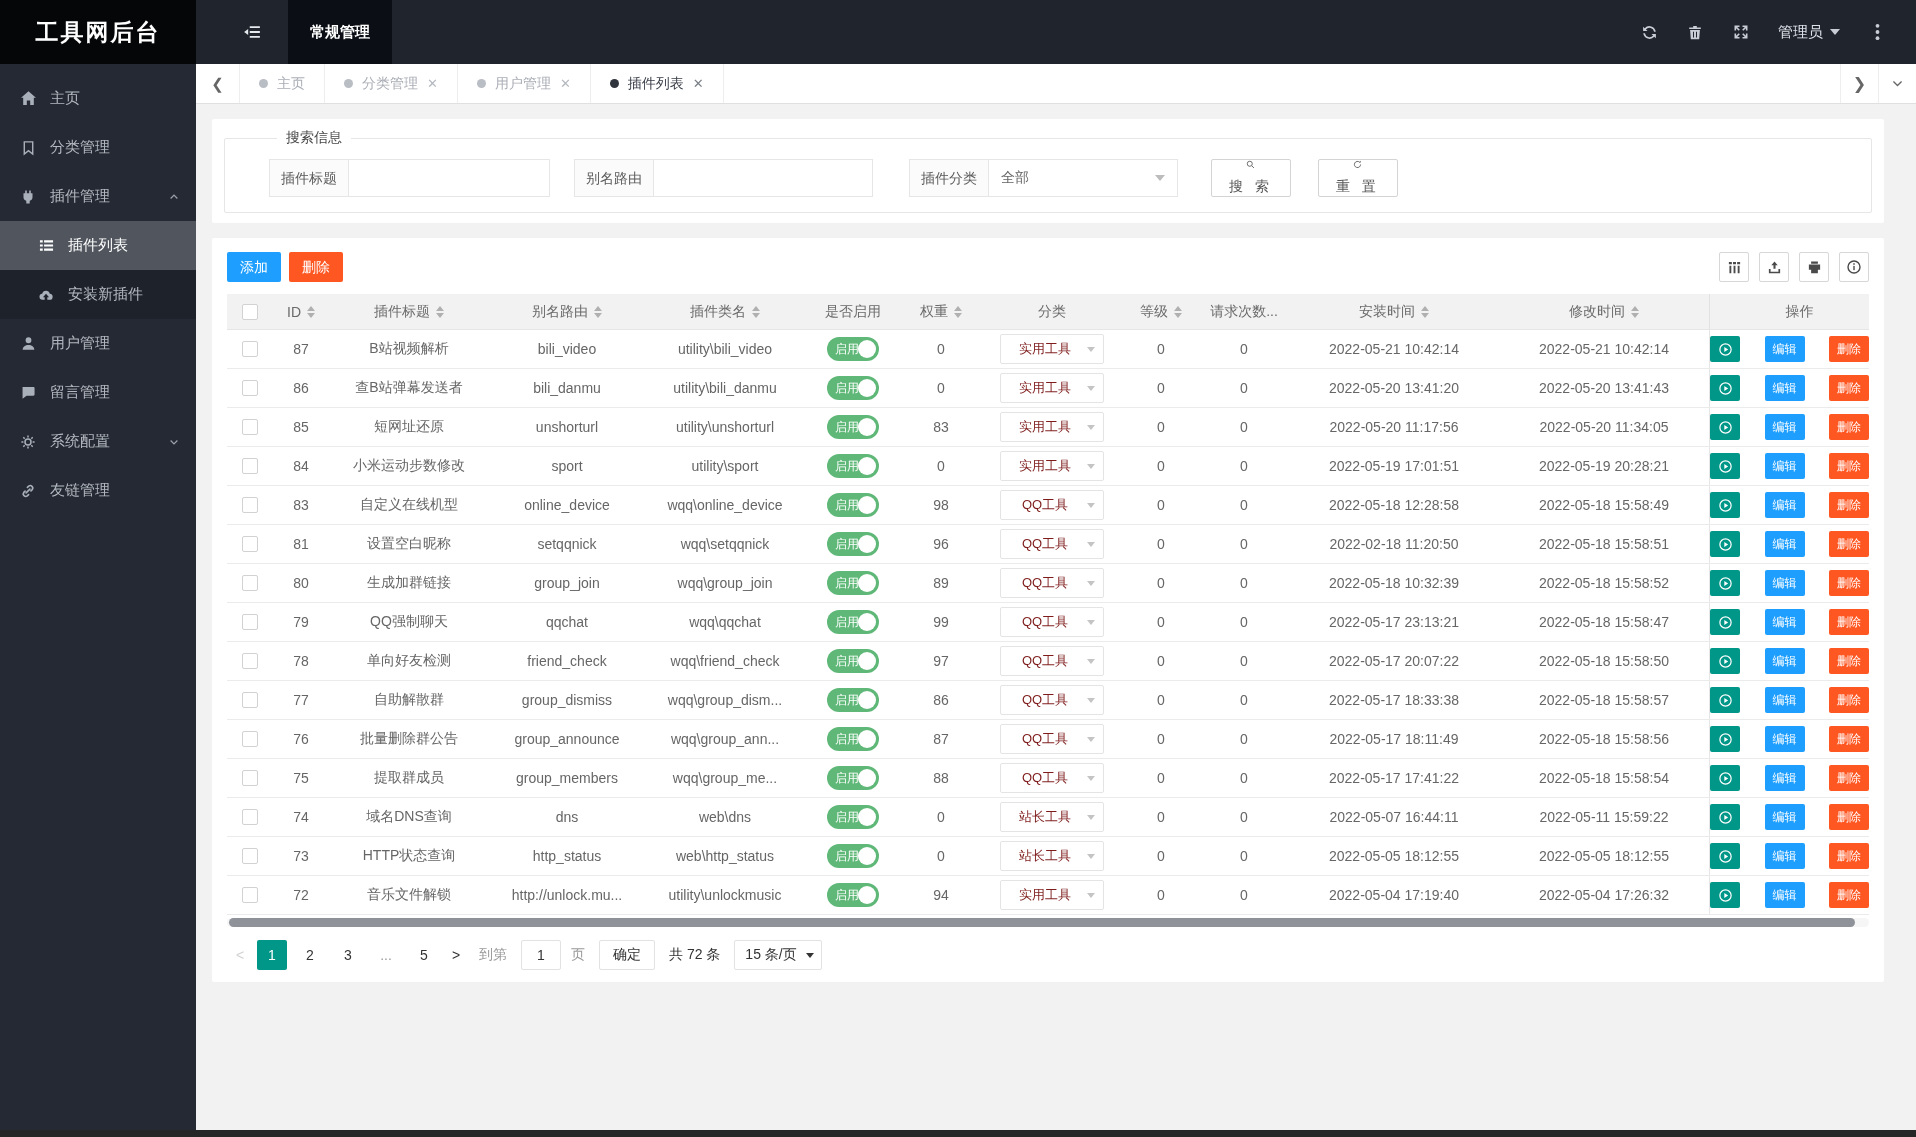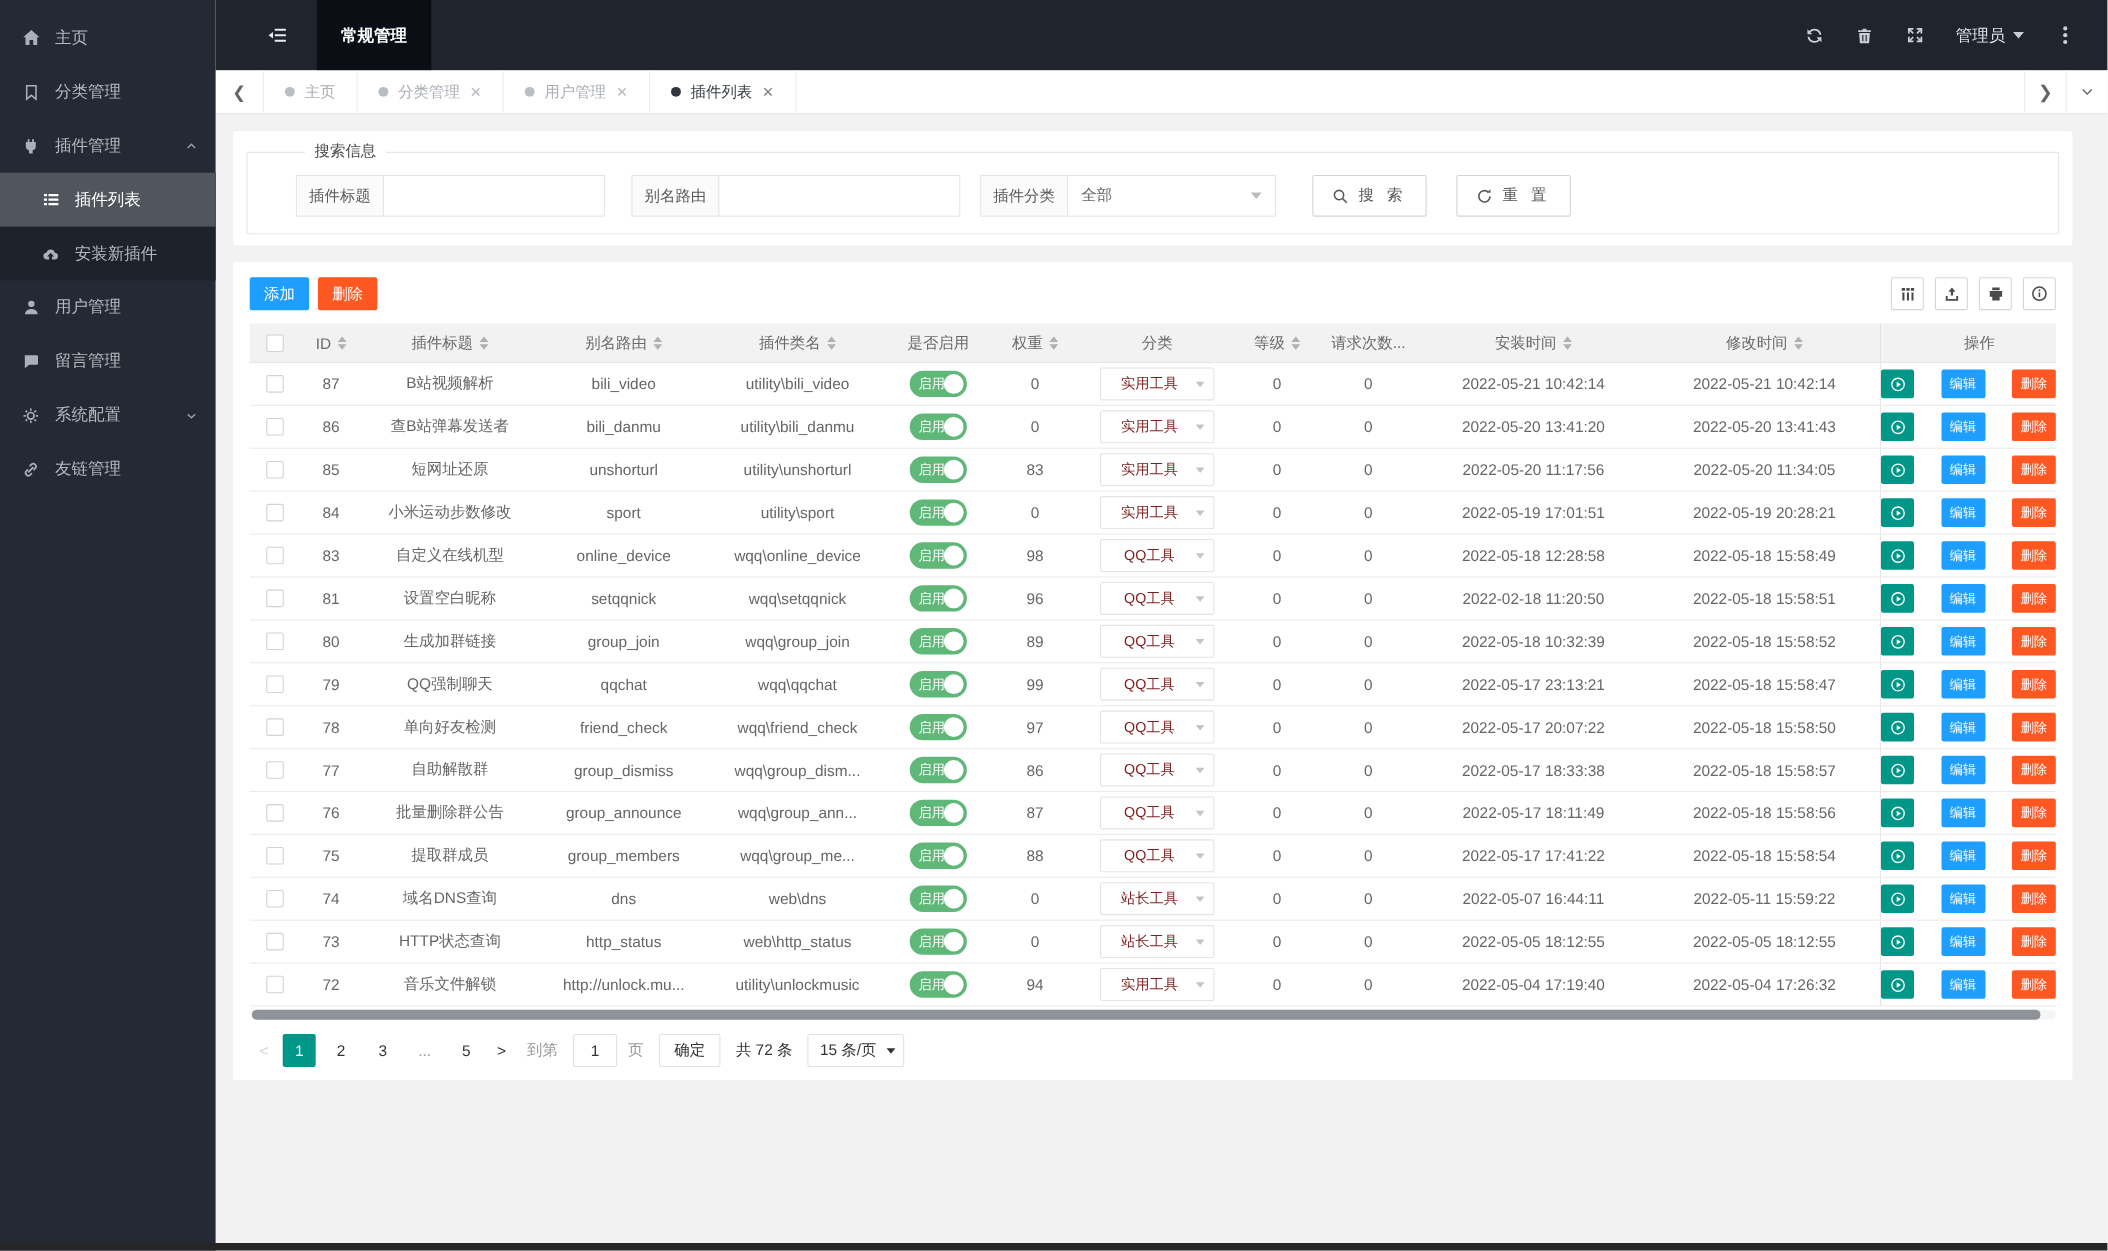--- a/index.html
+++ b/index.html
@@ -46,21 +46,21 @@
   
   .search-card { height:104px; padding:10px 12px; }
   fieldset { border:1px solid #e6e6e6; border-radius:2px; height:100%; padding:0 0 0 44px; position:relative; }
   legend { font-size:14px; color:#484848; padding:0 9px; margin-left:8px; }
   .search-row { display:flex; align-items:center; height:62px; }
   .fi { display:flex; align-items:center; }
   .fi-label { height:38px; line-height:36px; border:1px solid #e6e6e6; background:#fbfbfb; padding:0 11px; font-size:14px; color:#5a5a5a; white-space:nowrap; }
   .fi-input { height:38px; width:202px; border:1px solid #e6e6e6; margin-left:-1px; background:#fff; outline:none; font-size:14px; padding:0 10px; color:#333; }
   .fi-select { height:38px; width:190px; border:1px solid #e6e6e6; margin-left:-1px; display:flex; align-items:center; padding:0 12px; font-size:14px; color:#666; position:relative; cursor:pointer; }
   .fi-select .caret-g { position:absolute; right:12px; width:0; height:0; border-left:5px solid transparent; border-right:5px solid transparent; border-top:6px solid #bcbcbc; }
-  .btn-plain { height:38px; padding:0 17px; border:1px solid #d4d4d4; background:#fff; color:#565656; font-size:14px; display:flex; align-items:center; gap:9px; border-radius:2px; cursor:pointer; letter-spacing:4px; }
+  .btn-plain { height:38px; padding:0 17px; border:1px solid #d4d4d4; background:#fff; color:#565656; font-size:14px; display:flex; align-items:center; gap:9px; border-radius:2px; cursor:pointer; letter-spacing:4px;flex-direction:column; }
 
   
   .table-card { padding:14px 15px 12px; }
   .toolbar { display:flex; align-items:center; }
   .btn-sm { height:30px; line-height:30px; padding:0 13px; border-radius:2px; color:#fff; font-size:14px; border:none; cursor:pointer; }
   .btn-add { background:#1E9FFF; margin-right:8px; }
   .btn-del { background:#FF5722; }
   .tool-ics { margin-left:auto; display:flex; gap:10px; }
   .tool-ic { width:30px; height:30px; border:1px solid #d7d7d7; border-radius:2px; display:flex; align-items:center; justify-content:center; color:#4a4a4a; background:#fff; cursor:pointer; }
 
@@ -105,20 +105,21 @@
   .pg-total { margin-right:14px; }
   .pg-size { height:30px; border:1px solid #e2e2e2; border-radius:2px; display:inline-flex; align-items:center; padding:0 24px 0 10px; position:relative; cursor:pointer; }
   .pg-size .caret-b { position:absolute; right:7px; width:0; height:0; border-left:4px solid transparent; border-right:4px solid transparent; border-top:5px solid #333; }
 
   .bottom-strip { position:absolute; left:0; right:0; bottom:0; height:7px; background:#262626; z-index:9; }
 </style>
 </head>
 <body>
 
 <div class="sidebar">
+  <div class="logo">工具网后台</div>
   <div class="menu">
     <div class="menu-item">
       <span class="mi">
           <svg width="17" height="17" viewBox="0 0 16 16" fill="currentColor">
             <path d="M8 1.2 15 7.4h-2v6.6H9.6V9.8H6.4V14H3V7.4H1z"></path>
           </svg>
         </span>
       <span>主页</span>
     </div>
     <div class="menu-item">
@@ -278,21 +279,21 @@
       <legend>搜索信息</legend>
       <div class="search-row">
         <div class="fi">
           <span class="fi-label">插件标题</span>
           <input class="fi-input" value="" style="">
         </div>
         <div class="fi" style="margin-left:24px">
           <span class="fi-label">别名路由</span>
           <input class="fi-input" style="width: 220px;" value="">
         </div>
-        <div class="fi" style="margin-left:18px">
+        <div class="fi" style="margin-left:36px">
           <span class="fi-label">插件分类</span>
           <div class="fi-select">
             <span>全部</span>
             <span class="caret-g"></span>
           </div>
         </div>
         <button class="btn-plain" style="margin-left:33px">
           <svg width="15" height="15" viewBox="0 0 16 16" fill="none" stroke="currentColor" stroke-width="1.5">
               <circle cx="6.7" cy="6.7" r="4.5"></circle>
               <path d="M10.2 10.2l4 4"></path>

